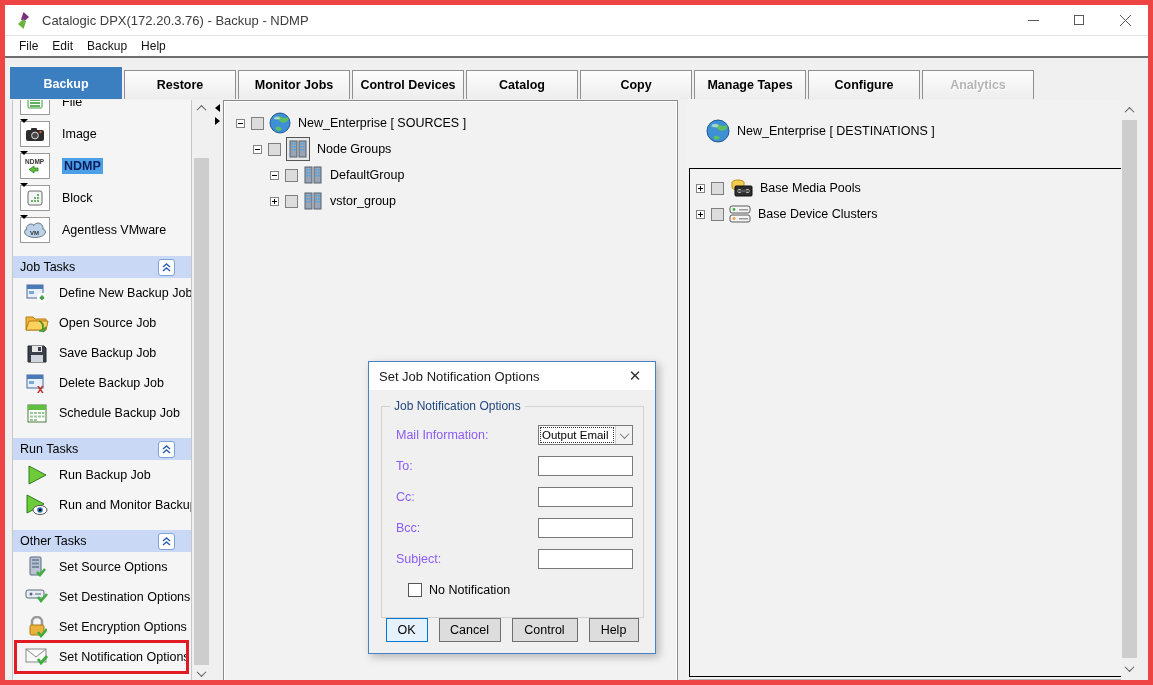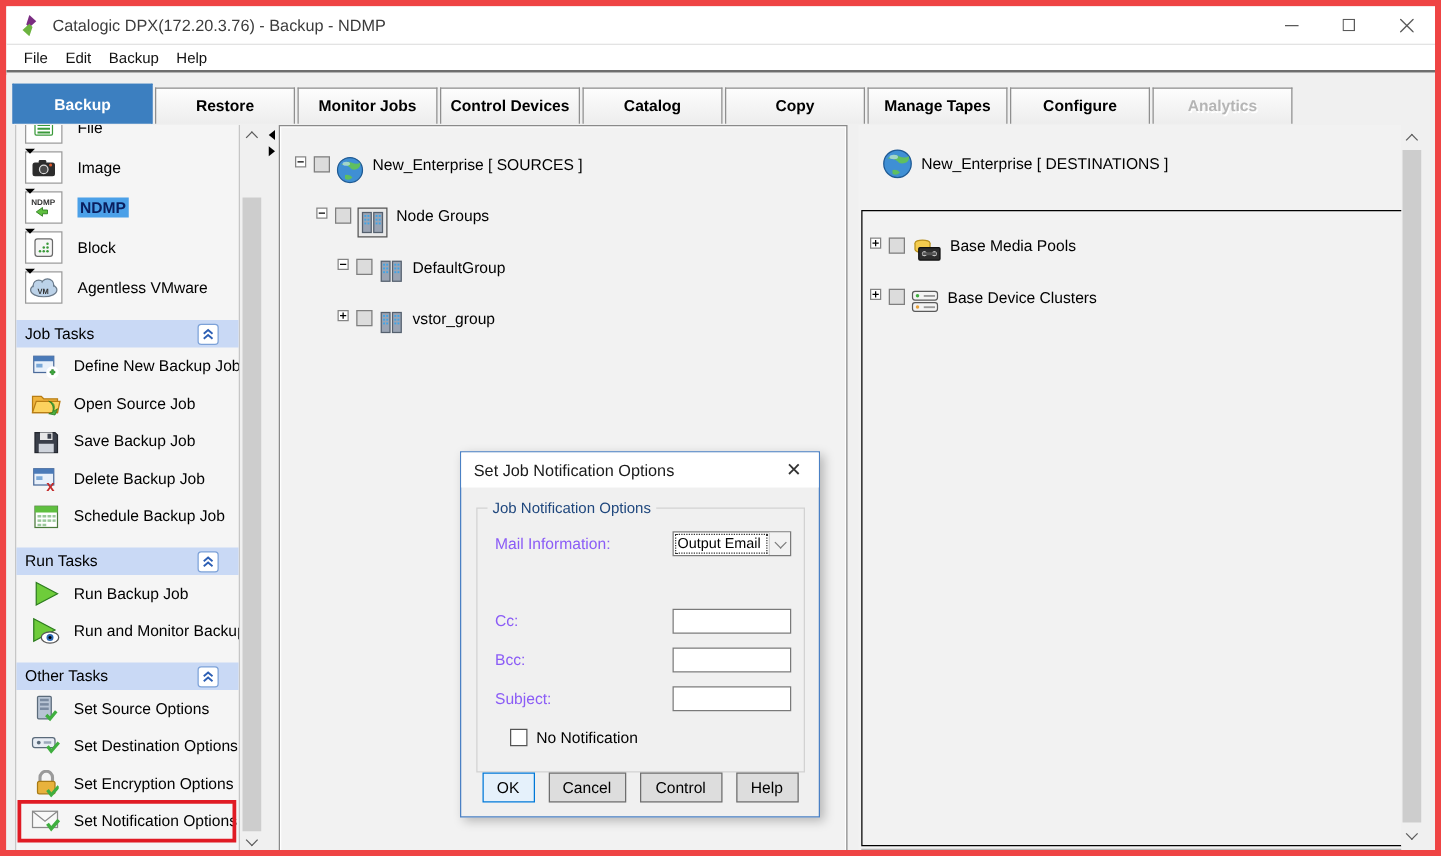--- a/index.html
+++ b/index.html
@@ -72,21 +72,21 @@
 
   .splitter { position:absolute; left:208px; top:0; width:10px; height:590px; background:#f0f0f0; }
   .splitter .tri-l { position:absolute; left:2px; top:4px; border-top:4px solid transparent;
                      border-bottom:4px solid transparent; border-right:5px solid #000; }
   .splitter .tri-r { position:absolute; left:2px; top:17px; border-top:4px solid transparent;
                      border-bottom:4px solid transparent; border-left:5px solid #000; }
 
   
   .sources-panel { position:absolute; left:218px; top:0; width:455px; height:583px;
                    background:#f2f2f2; border:1px solid #8a8a8a; box-shadow:inset 0 0 0 1px #fff; }
-  .tree-row { display:flex; align-items:flex-start; height:26px;margin-top:15px; }
+  .tree-row { display:flex; align-items:center; height:26px; }
   .toggle { width:9px; height:9px; background:#fff; border:1px solid #848484; position:relative; flex:0 0 9px; }
   .toggle:before, .toggle.plus:after { content:""; position:absolute; background:#000; }
   .toggle:before { left:1px; right:1px; top:3px; height:1px; }
   .toggle.plus:after { top:1px; bottom:1px; left:3px; width:1px; }
   .tree-cb { width:13px; height:13px; background:#dcdcdc; border:1px solid #7f7f7f; margin-left:6px; flex:0 0 13px; }
   .tree-icon { margin-left:5px; display:flex; align-items:center; justify-content:center; }
   .tree-icon.framed { border:1px solid #555; padding:1px; background:#e8e8e8; }
   .tree-label { margin-left:7px; font-size:12.5px; color:#000; white-space:nowrap; }
 
   
@@ -583,20 +583,24 @@
         <div class="field-row" style="top:18px;">
           <span class="field-label">Mail Information:</span>
           <span class="combo">
             <span class="combo-value">Output Email</span>
             <span class="combo-arrow">
                 <span class="chev down" style="border-color:#7a7a7a;"></span>
               </span>
           </span>
         </div>
 
+        <div class="field-row" style="top:49px;">
+          <span class="field-label">To:</span>
+          <input class="textbox" type="text" value="" style="">
+        </div>
         <div class="field-row" style="top:80px;">
           <span class="field-label">Cc:</span>
           <input class="textbox" type="text" value="" style="">
         </div>
         <div class="field-row" style="top:111px;">
           <span class="field-label">Bcc:</span>
           <input class="textbox" type="text" value="" style="">
         </div>
         <div class="field-row" style="top:142px;">
           <span class="field-label">Subject:</span>

